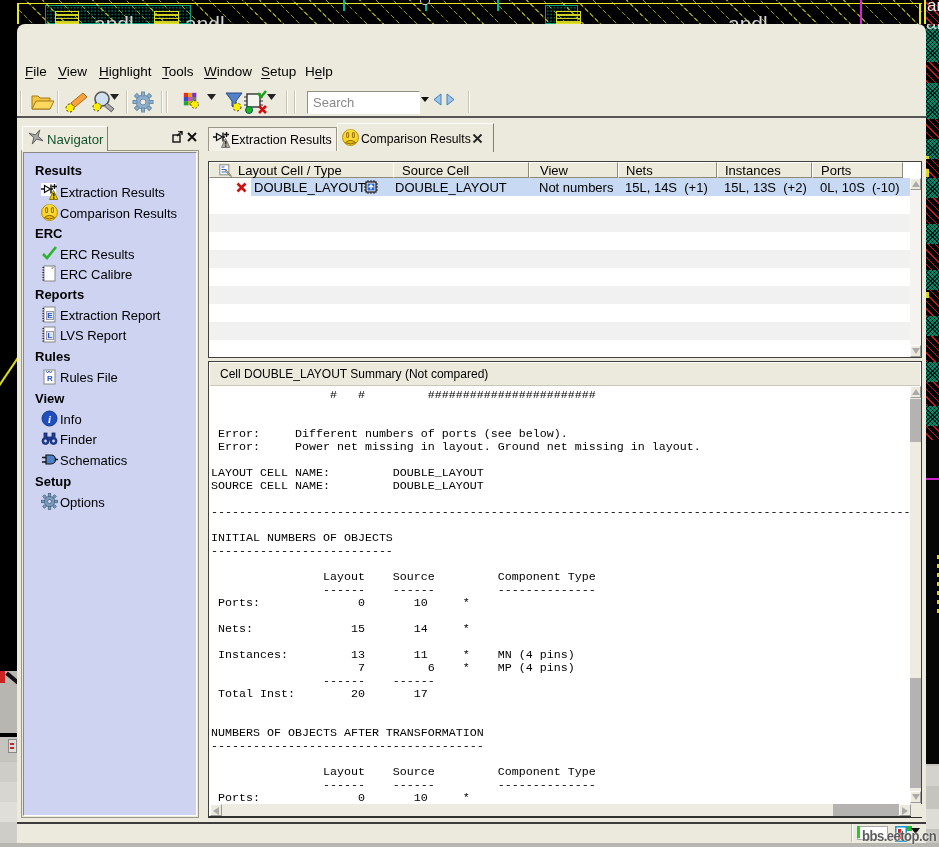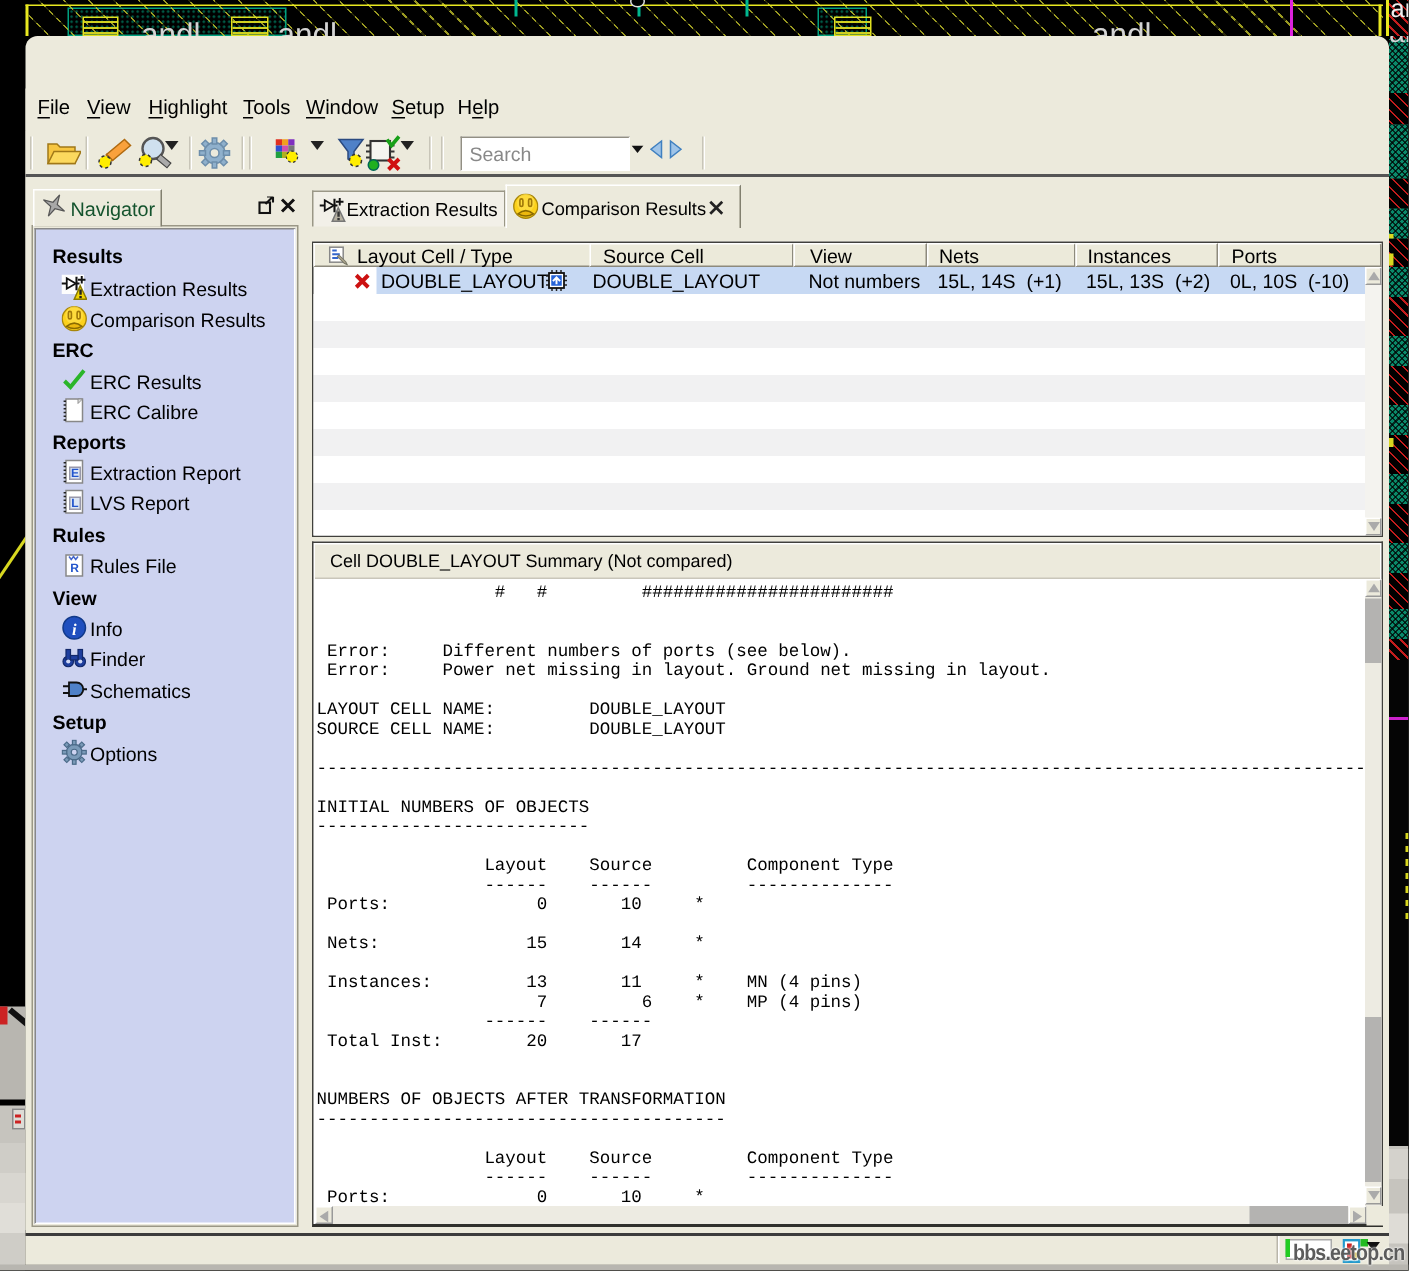--- a/index.html
+++ b/index.html
@@ -385,21 +385,21 @@
           </div>
         <div class="th" style="left:320px;width:89px;">
             <span style="left:10px;">View</span>
           </div>
         <div class="th" style="left:409px;width:99px;">
             <span style="left:7px;">Nets</span>
           </div>
         <div class="th" style="left:508px;width:95px;">
             <span style="left:7px;">Instances</span>
           </div>
-        <div class="th" style="left:603px;width:109px;">
+        <div class="th" style="left:603px;width:91px;">
             <span style="left:8px;">Ports</span>
           </div>
         <svg class="abs" style="left:10px;top:2px;" width="13" height="13" viewBox="0 0 13 13">
           <rect x="0.8" y="0.8" width="9" height="10" fill="#fff" stroke="#888"></rect>
           <path d="M2.5,3 h3 M2.5,5.5 h5 M2.5,8 h4" stroke="#3366cc" stroke-width="1.2"></path>
           <path d="M7,6 l4.5,4.5 l1,2 l-2,-1 l-4.5,-4.5 z" fill="#b0a890" stroke="#776" stroke-width=".7"></path>
         </svg>
         <svg class="abs" style="left:27px;top:20px;z-index:3;" width="11" height="11">
             <path d="M1.5,1.5 L9.5,9.5 M9.5,1.5 L1.5,9.5" stroke="#cc1111" stroke-width="2.6"></path>
           </svg>

